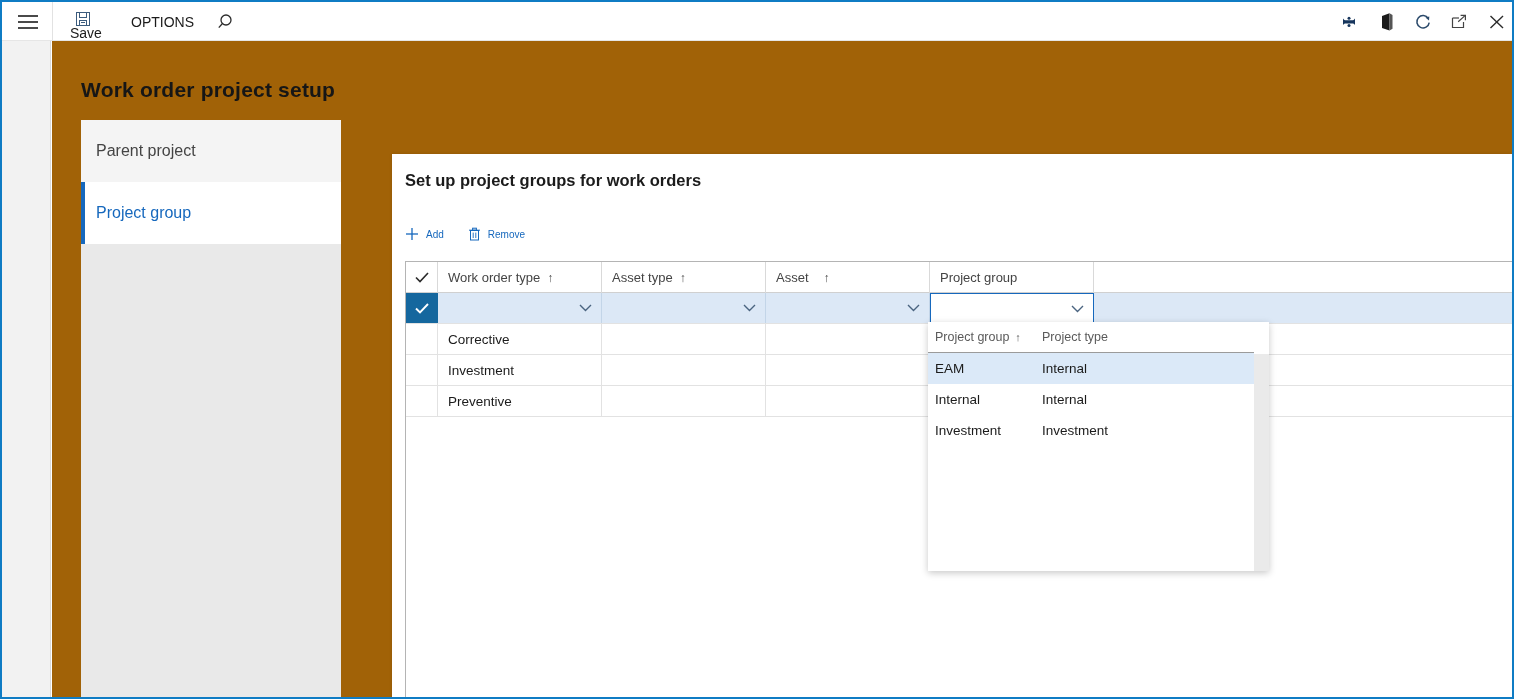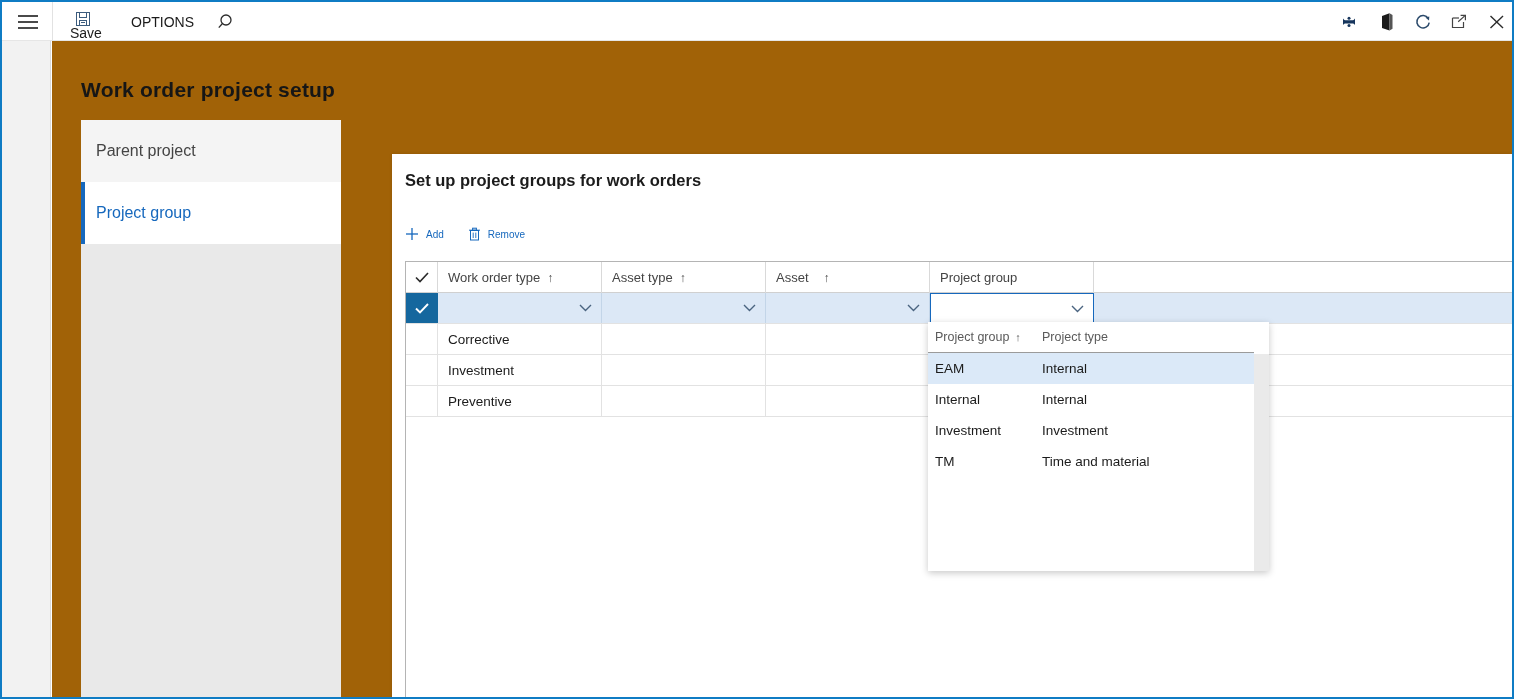--- a/index.html
+++ b/index.html
@@ -554,22 +554,18 @@
         <div class="lk-cell2">Internal</div>
       </div>
       <div class="lk-row">
         <div class="lk-cell1">Internal</div>
         <div class="lk-cell2">Internal</div>
       </div>
       <div class="lk-row">
         <div class="lk-cell1">Investment</div>
         <div class="lk-cell2">Investment</div>
       </div>
-      <div class="lk-row">
-        <div class="lk-cell1">TM</div>
-        <div class="lk-cell2">Time and material</div>
-      </div>
 
       <div class="lk-sb"></div>
     </div>
 
   </div>
 </div>
 
 </body></html>

